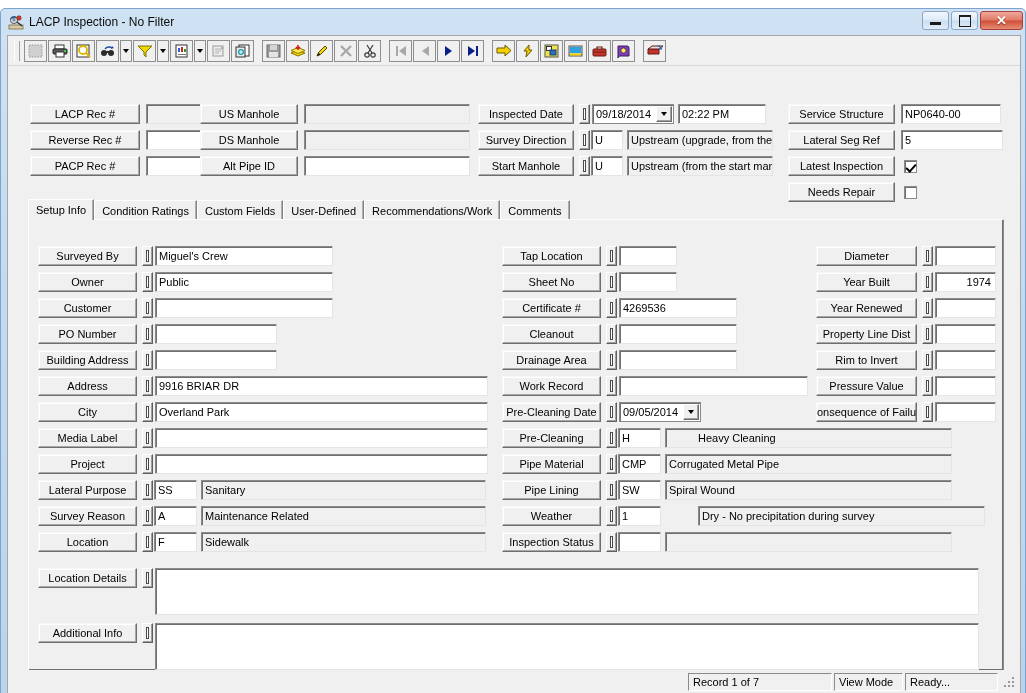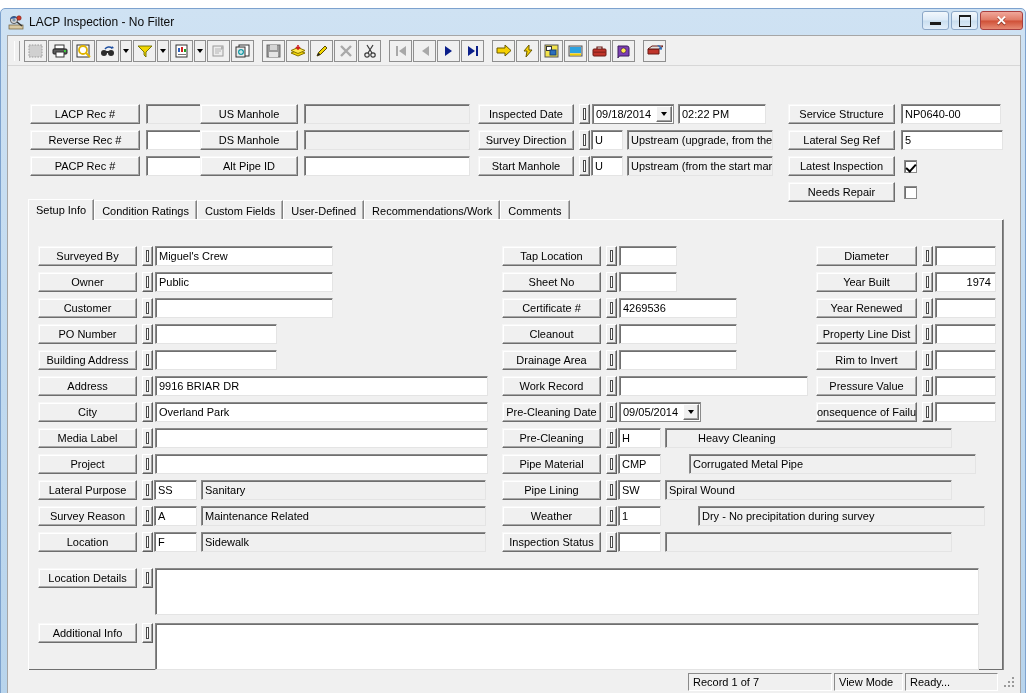--- a/index.html
+++ b/index.html
@@ -777,21 +777,21 @@
         <span style="width:4px"></span>
         <span class="txt ro" style="width:287px;padding-left:32px;">Heavy Cleaning</span>
       </div>
       <div class="field-row" style="left:473px; top:234px;">
         <span class="lbl-btn" style="width:99px;">Pipe Material</span>
         <span style="width:5px"></span>
           <span class="lookup"></span>
           <span style="width:1px"></span>
         <span class="txt" style="width:43px;">CMP</span>
         <span style="width:4px"></span>
-        <span class="txt ro" style="width:287px;margin-left:24px;">Corrugated Metal Pipe</span>
+        <span class="txt ro" style="width:287px;">Corrugated Metal Pipe</span>
       </div>
       <div class="field-row" style="left:473px; top:260px;">
         <span class="lbl-btn" style="width:99px;">Pipe Lining</span>
         <span style="width:5px"></span>
           <span class="lookup"></span>
           <span style="width:1px"></span>
         <span class="txt" style="width:43px;">SW</span>
         <span style="width:4px"></span>
         <span class="txt ro" style="width:287px;">Spiral Wound</span>
       </div>

